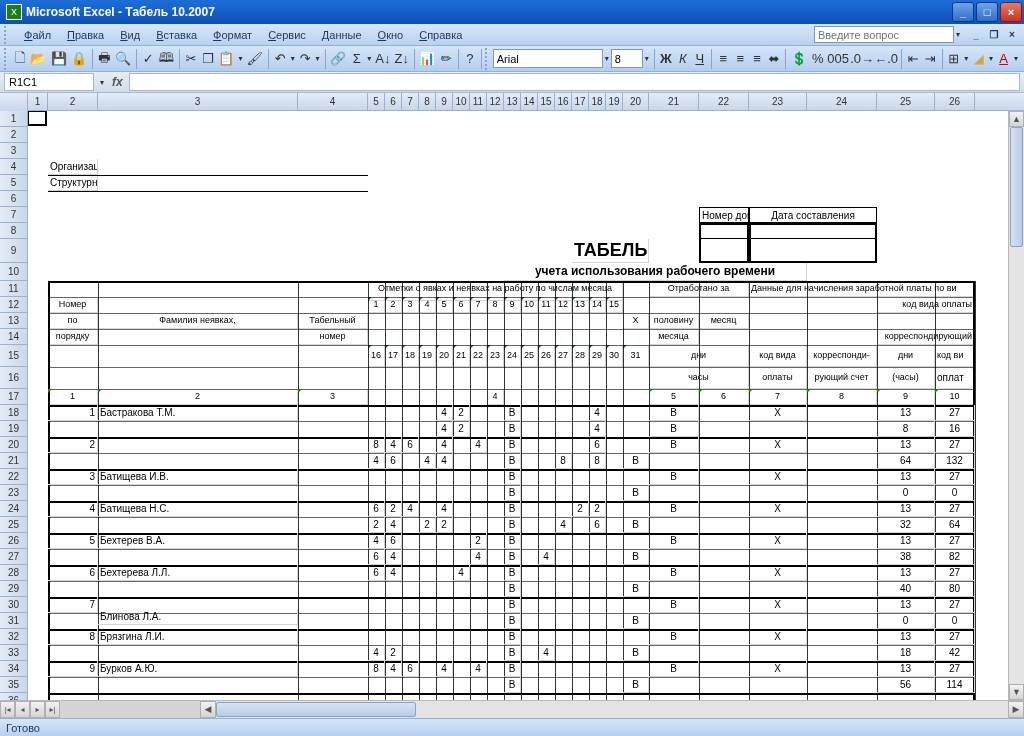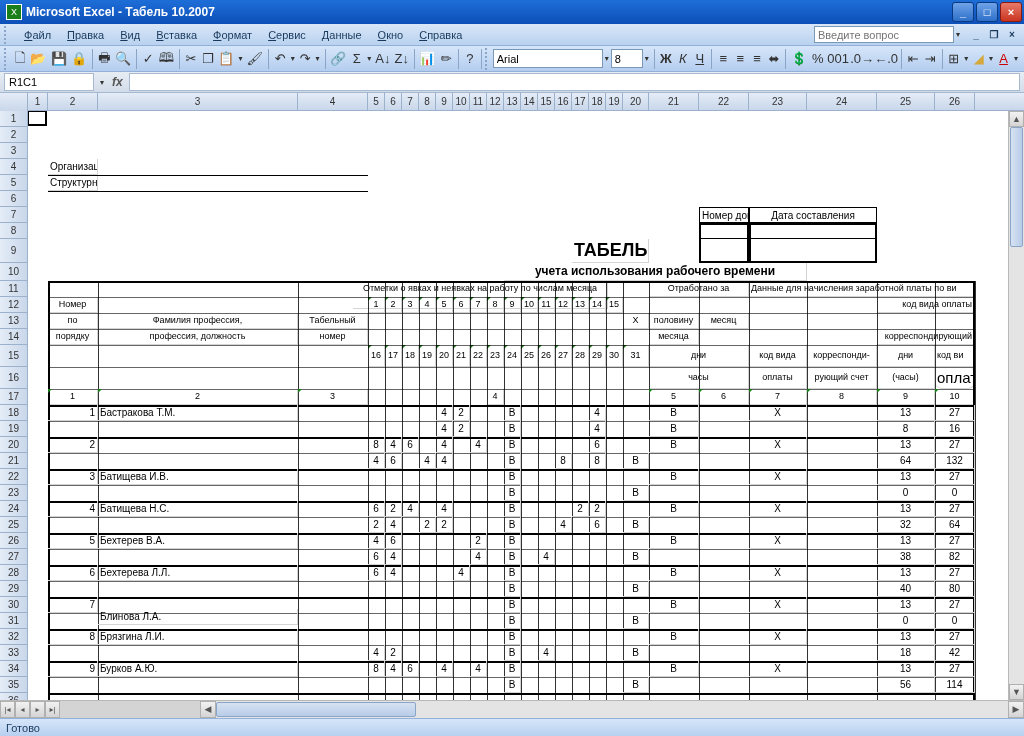--- a/index.html
+++ b/index.html
@@ -160,21 +160,21 @@
       <u>Ч</u>
     </div>
   <div class="tsep"></div>
   <div class="tbtn">≡</div>
   <div class="tbtn">≡</div>
   <div class="tbtn">≡</div>
   <div class="tbtn">⬌</div>
   <div class="tsep"></div>
   <div class="tbtn">💲</div>
   <div class="tbtn">%</div>
-  <div class="tbtn">001</div>
+  <div class="tbtn">005</div>
   <div class="tbtn">.0→</div>
   <div class="tbtn">←.0</div>
   <div class="tsep"></div>
   <div class="tbtn">⇤</div>
   <div class="tbtn">⇥</div>
   <div class="tsep"></div>
   <div class="tbtn">⊞</div>
     <span class="tdrop">▾</span>
   <div class="tbtn" style="color:#d4a83a;">◢</div>
     <span class="tdrop">▾</span>
@@ -263,46 +263,45 @@
         <div class="rowhdr" style="height: 16px; line-height: 15px;">36</div>
       </div>
     <div class="cells" id="cells">
       <div class="sheet" id="sheet">
           <div class="cell" style="left: 20px; top: 48px; width: 50px; height: 16px; line-height: 15px;">Организация</div>
           <div class="cell" style="left: 20px; top: 64px; width: 50px; height: 16px; line-height: 15px;">Структурное подразделение</div>
           <div class="cell ctr" style="left: 671px; top: 96px; width: 50px; height: 16px; line-height: 15px; border: 1px solid rgb(0, 0, 0);">Номер документа</div>
           <div class="cell ctr" style="left: 721px; top: 96px; width: 128px; height: 16px; line-height: 15px; border: 1px solid rgb(0, 0, 0);">Дата составления</div>
           <div class="cell ctr bigtitle" style="left: 544px; top: 128px; width: 77px; height: 24px; line-height: 23px;">ТАБЕЛЬ</div>
           <div class="cell ctr subtitle" style="left: 476px; top: 152px; width: 303px; height: 18px; line-height: 17px;">учета использования рабочего времени</div>
-          <div class="cell ctr" style="left: 325px; top: 170px; width: 255px; height: 28px; line-height: 15px; font-size: 9px;">Отметки о явках и неявках на работу по числам месяца</div>
+          <div class="cell ctr" style="left: 340px; top: 170px; width: 255px; height: 20px; line-height: 15px; font-size: 9px;">Отметки о явках и неявках на работу по числам месяца</div>
           <div class="cell ctr" style="left: 621px; top: 170px; width: 100px; height: 16px; line-height: 15px; font-size: 9px;">Отработано за</div>
           <div class="cell" style="left: 721px; top: 170px; width: 226px; height: 16px; line-height: 15px; font-size: 9px;">Данные для начисления заработной платы по ви</div>
           <div class="cell ctr" style="left: 20px; top: 186px; width: 50px; height: 16px; line-height: 15px; font-size: 9px;">Номер</div>
           <div class="cell ctr" style="left: 20px; top: 202px; width: 50px; height: 16px; line-height: 15px; font-size: 9px;">по</div>
           <div class="cell ctr" style="left: 20px; top: 218px; width: 50px; height: 16px; line-height: 15px; font-size: 9px;">порядку</div>
-          <div class="cell ctr" style="left: 70px; top: 202px; width: 200px; height: 16px; line-height: 15px; font-size: 9px;">Фамилия профессия,</div>
-          <div class="cell ctr" style="left: 70px; top: 218px; width: 200px; height: 16px; line-height: 15px; font-size: 9px;">профессия, должность</div>
+          <div class="cell ctr" style="left: 70px; top: 202px; width: 200px; height: 16px; line-height: 15px; font-size: 9px;">Фамилия неявках,</div>
           <div class="cell ctr" style="left: 270px; top: 202px; width: 70px; height: 16px; line-height: 15px; font-size: 9px;">Табельный</div>
           <div class="cell ctr" style="left: 270px; top: 218px; width: 70px; height: 16px; line-height: 15px; font-size: 9px;">номер</div>
           <div class="cell rgt" style="left: 849px; top: 186px; width: 98px; height: 16px; line-height: 15px; font-size: 9px;">код вида оплаты</div>
           <div class="cell rgt" style="left: 849px; top: 218px; width: 98px; height: 16px; line-height: 15px; font-size: 9px;">корреспондирующий</div>
           <div class="cell ctr" style="left: 595px; top: 202px; width: 26px; height: 16px; line-height: 15px; font-size: 9px;">Х</div>
           <div class="cell ctr" style="left: 621px; top: 202px; width: 50px; height: 16px; line-height: 15px; font-size: 9px;">половину</div>
           <div class="cell ctr" style="left: 621px; top: 218px; width: 50px; height: 16px; line-height: 15px; font-size: 9px;">месяца</div>
           <div class="cell ctr" style="left: 671px; top: 202px; width: 50px; height: 16px; line-height: 15px; font-size: 9px;">месяц</div>
           <div class="cell ctr" style="left: 621px; top: 234px; width: 100px; height: 22px; line-height: 21px; font-size: 9px;">дни</div>
           <div class="cell ctr" style="left: 621px; top: 256px; width: 100px; height: 22px; line-height: 21px; font-size: 9px;">часы</div>
           <div class="cell ctr" style="left: 721px; top: 234px; width: 58px; height: 22px; line-height: 21px; font-size: 9px;">код вида</div>
           <div class="cell ctr" style="left: 721px; top: 256px; width: 58px; height: 22px; line-height: 21px; font-size: 9px;">оплаты</div>
           <div class="cell ctr" style="left: 779px; top: 234px; width: 70px; height: 22px; line-height: 21px; font-size: 9px;">корреспонди-</div>
           <div class="cell ctr" style="left: 779px; top: 256px; width: 70px; height: 22px; line-height: 21px; font-size: 9px;">рующий счет</div>
           <div class="cell ctr" style="left: 849px; top: 234px; width: 58px; height: 22px; line-height: 21px; font-size: 9px;">дни</div>
           <div class="cell ctr" style="left: 849px; top: 256px; width: 58px; height: 22px; line-height: 21px; font-size: 9px;">(часы)</div>
           <div class="cell" style="left: 907px; top: 234px; width: 40px; height: 22px; line-height: 21px; font-size: 9px;">код ви</div>
-          <div class="cell" style="left: 907px; top: 256px; width: 40px; height: 22px; line-height: 21px; font-size: 15px; border-radius: 7px;">оплат</div>
+          <div class="cell" style="left: 907px; top: 256px; width: 40px; height: 22px; line-height: 21px; font-size: 10px; border-radius: 7px;">оплат</div>
           <div class="cell ctr" style="left: 20px; top: 278px; width: 50px; height: 16px; line-height: 15px; font-size: 9px;">1</div>
           <div class="cell ctr" style="left: 70px; top: 278px; width: 200px; height: 16px; line-height: 15px; font-size: 9px;">2</div>
           <div class="cell ctr" style="left: 270px; top: 278px; width: 70px; height: 16px; line-height: 15px; font-size: 9px;">3</div>
           <div class="cell ctr" style="left: 459px; top: 278px; width: 17px; height: 16px; line-height: 15px; font-size: 9px;">4</div>
           <div class="cell ctr" style="left: 621px; top: 278px; width: 50px; height: 16px; line-height: 15px; font-size: 9px;">5</div>
           <div class="cell ctr" style="left: 671px; top: 278px; width: 50px; height: 16px; line-height: 15px; font-size: 9px;">6</div>
           <div class="cell ctr" style="left: 721px; top: 278px; width: 58px; height: 16px; line-height: 15px; font-size: 9px;">7</div>
           <div class="cell ctr" style="left: 779px; top: 278px; width: 70px; height: 16px; line-height: 15px; font-size: 9px;">8</div>
           <div class="cell ctr" style="left: 849px; top: 278px; width: 58px; height: 16px; line-height: 15px; font-size: 9px;">9</div>
           <div class="cell ctr" style="left: 907px; top: 278px; width: 40px; height: 16px; line-height: 15px; font-size: 9px;">10</div>

